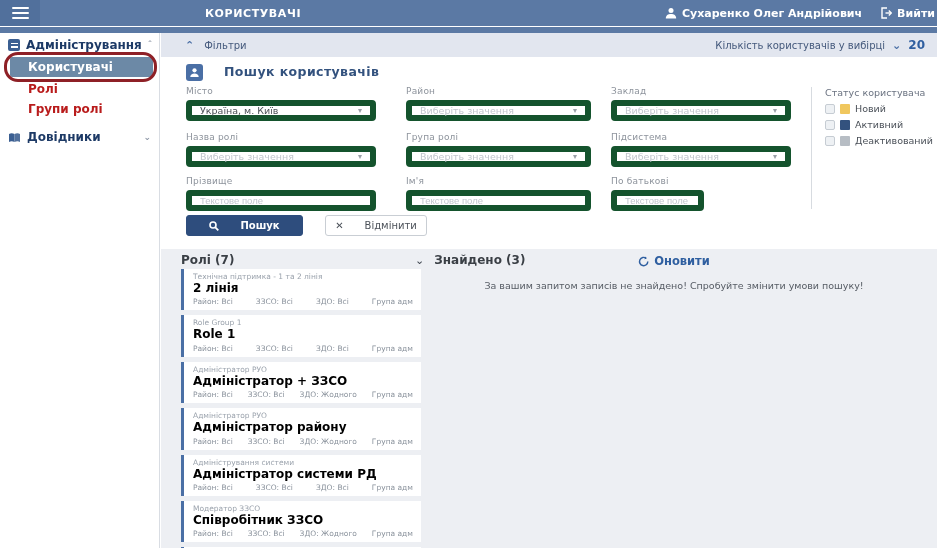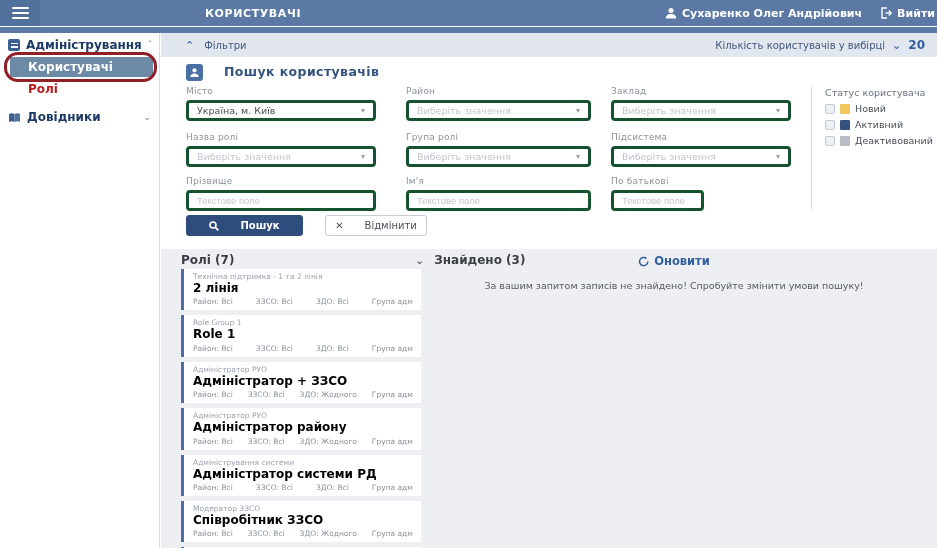--- a/index.html
+++ b/index.html
@@ -41,21 +41,21 @@
   .filterbar-right .chev-dn { color:#4a6fa5; font-weight:bold; font-size:11px; cursor:pointer; }
   .filterbar-right .count { color:#2f5fa0; font-weight:bold; font-size:12px; }
 
   
   .panel { position:absolute; top:24px; left:0; right:0; height:192px; background:#fff; }
   .panel-heading { position:absolute; left:25px; top:7px; display:flex; align-items:flex-start; gap:21px; }
   .heading-icon { width:17px; height:17px; background:#4a6fa5; border-radius:3px; display:flex; align-items:center; justify-content:center; }
   .panel-heading h2 { font-size:12.5px; font-weight:bold; color:#33527e; letter-spacing:.4px; }
   .f { position:absolute; }
   .f label { display:block; font-size:9px; color:#8d939c; letter-spacing:.2px; margin-bottom:4px; }
-  .control { height:21px; border:3px solid #14532d; border-radius:4px; background:#fff; display:flex; align-items:center; padding:0 8px; font-size:9.5px; cursor:pointer; }
+  .control { height:21px; border:6px solid #14532d; border-radius:4px; background:#fff; display:flex; align-items:center; padding:0 8px; font-size:9.5px; cursor:pointer; }
   .control .val { color:#4a4f55; }
   .control .ph { color:#c0c5cc; }
   .control .caret { margin-left:auto; color:#9aa0a8; font-size:8px; }
   input.control { width:100%; cursor:text; color:#4a4f55; }
   input.control::placeholder { color:#c0c5cc; }
   .v-divider { position:absolute; left:650px; top:30px; height:122px; border-left:1px solid #d7dbe0; }
   .status { position:absolute; left:664px; top:30px; width:125px; }
   .status-label { font-size:9.5px; color:#6a7280; margin-bottom:5px; }
   .status-row { display:flex; align-items:center; gap:5px; margin-bottom:5px; cursor:pointer; }
   .checkbox { width:10px; height:10px; border:1px solid #c6ccd3; background:#eef1f4; border-radius:2px; flex:0 0 auto; }
@@ -122,20 +122,23 @@
     <span>Адміністрування</span>
     <span class="chev">ˆ</span>
   </div>
   <div class="side-item selected">
     <span>Користувачі</span>
     <span class="red-oval"></span>
   </div>
   <div class="side-item">
     <span>Ролі</span>
   </div>
+  <div class="side-item">
+    <span>Групи ролі</span>
+  </div>
   <div class="side-header" style="margin-top:6px;">
     <svg class="icon-book" viewBox="0 0 13 11">
         <path d="M1 2 Q3.5 0.5 6.5 2 L6.5 10 Q3.5 8.5 1 10 Z" fill="#3b5f92"></path>
         <path d="M12 2 Q9.5 0.5 6.5 2 L6.5 10 Q9.5 8.5 12 10 Z" fill="#51709c"></path>
       </svg>
     <span>Довідники</span>
     <span class="chev">⌄</span>
   </div>
 </div>
 

